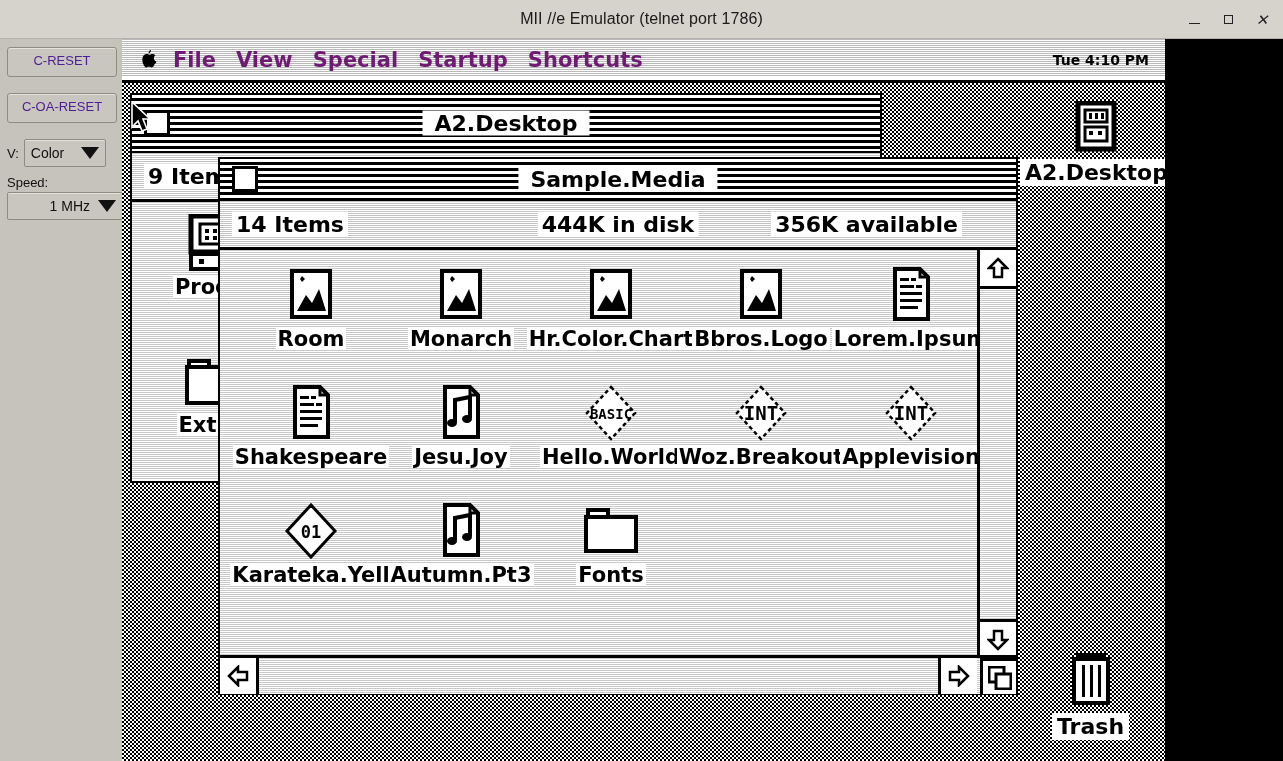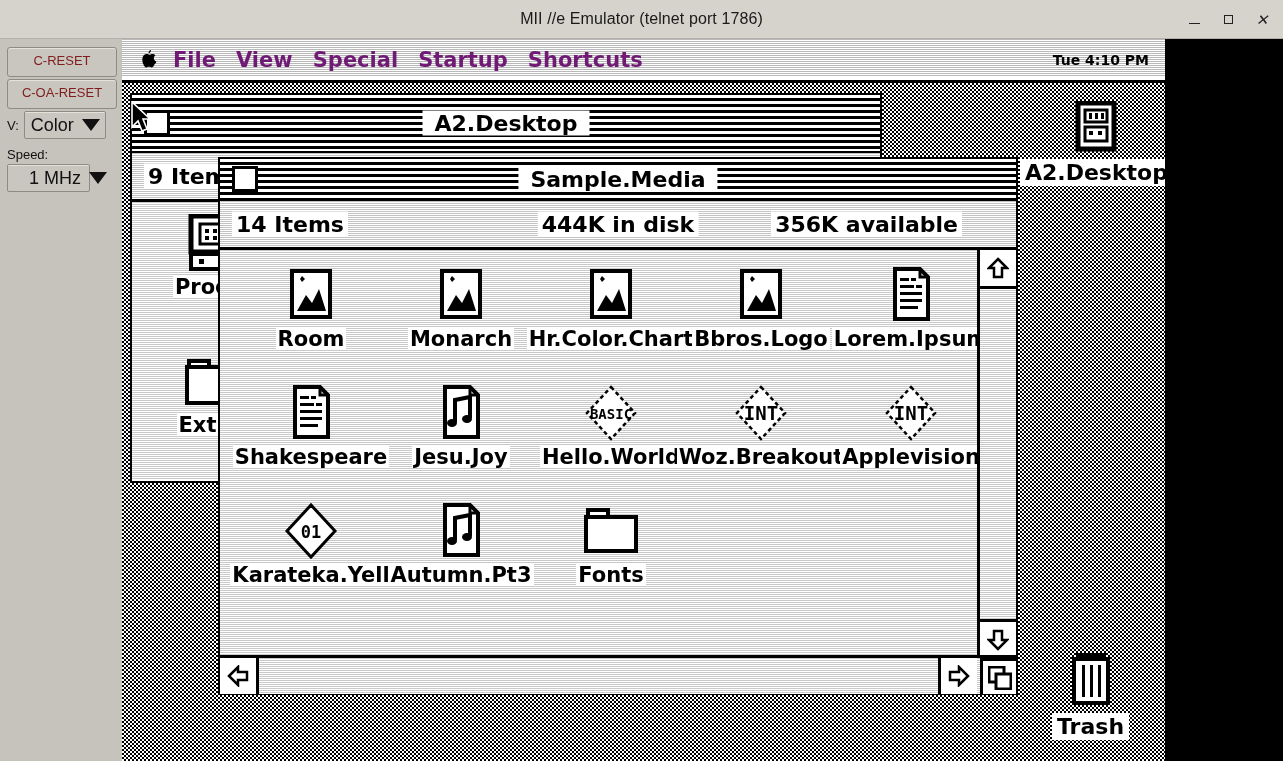--- a/index.html
+++ b/index.html
@@ -31,38 +31,38 @@
   .wb .cls{display:block;font-size:15px;font-family:"Liberation Sans",sans-serif;}
 
   
   #sidebar{
     position:absolute;left:0;top:39px;width:122px;height:722px;
     background:#c6c2bc;
     box-sizing:border-box;
     padding:8px 7px 0 7px;
   }
   .btn{
-    display:block;width:108px;height:28px;margin:0 0 2px 0;
+    display:block;width:108px;height:28px;margin:0 0 16px 0;
     background:#c9c5bf;border:1px solid #8e8a84;border-radius:3px;
-    color:#7f1d1d;font-size:13px;line-height:26px;text-align:center;
+    color:#4c1d95;font-size:13px;line-height:26px;text-align:center;
     font-family:"Liberation Sans",sans-serif;
     box-shadow:inset 0 1px 0 #e5e1db;
   }
   .rowlbl{font-size:13px;color:#111;margin:2px 0 2px 0;}
   .selrow{display:flex;align-items:center;gap:5px;margin-bottom:8px;}
   .sel{
     background:#c9c5bf;border:1px solid #8e8a84;border-radius:2px;
     height:28px;display:flex;align-items:center;padding:0 6px;gap:8px;
-    color:#111;font-size:18px;box-sizing:border-box;
+    color:#111;font-size:14px;box-sizing:border-box;
     box-shadow:inset 0 1px 0 #e5e1db;
   }
   .sel .cap{white-space:nowrap;}
   .caret{width:0;height:0;border-left:9px solid transparent;border-right:9px solid transparent;border-top:12px solid #111;}
   #selColor{width:82px;justify-content:space-between;}
-  #selSpeed{width:83px;justify-content:center;padding-left:45px;}
+  #selSpeed{width:116px;justify-content:flex-end;padding-left:45px;}
 
   
   #screen{
     position:absolute;left:122px;top:39px;width:1043px;height:722px;
     background:#fff;overflow:hidden;
     font-family:"DejaVu Sans Mono",monospace;
   }
   
   #desktop{
     position:absolute;left:0;top:0;width:1043px;height:722px;

